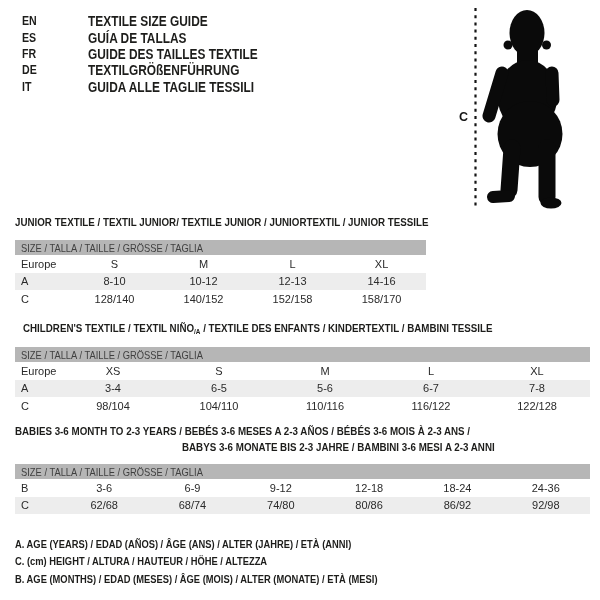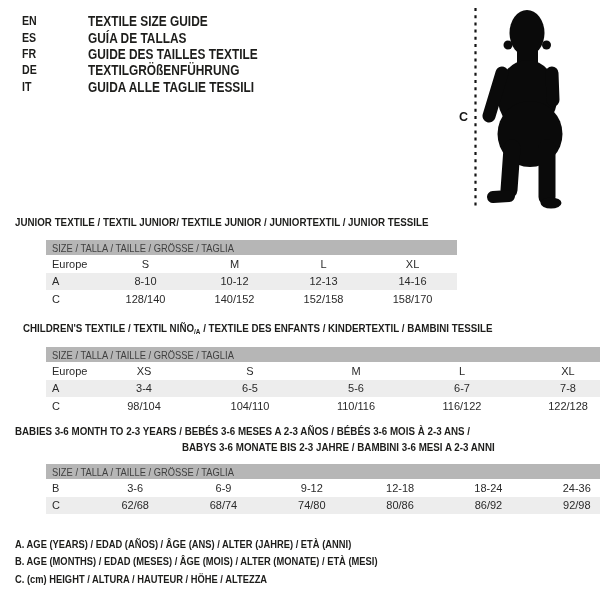--- a/index.html
+++ b/index.html
@@ -16,21 +16,21 @@
   .lang-label{font-weight:bold;font-size:14px;margin-left:28px;}
 
   
   .figure{position:absolute;left:455px;top:0;width:145px;height:215px;}
 
   
   .sec-title{position:absolute;left:15px;font-weight:bold;font-size:11.5px;white-space:nowrap;line-height:15.8px;}
   .sub{font-size:7.5px;position:relative;top:2px;}
 
   
-  table.size-table{position:absolute;left:15px;border-collapse:collapse;table-layout:fixed;margin-left:31px;}
+  table.size-table{position:absolute;left:15px;border-collapse:collapse;table-layout:fixed;}
   table.size-table th{
     background:#b6b6b6;color:#3f3f3f;font-weight:normal;text-align:left;
     height:15px;font-size:11px;padding:0 0 0 6px;
   }
   table.size-table td{
     height:17.6px;font-size:11px;color:#2a2a2a;text-align:center;padding:0;vertical-align:middle;
   }
   table.size-table td.rowlabel{text-align:left;padding-left:6px;}
   table.size-table tr.shaded td{background:#ededed;}
 
@@ -203,17 +203,17 @@
       <td>74/80</td>
       <td>80/86</td>
       <td>86/92</td>
       <td>92/98</td>
     </tr>
   </tbody>
     </table>
 
   <div class="footnotes">
     <div class="footnote"><span class="cond">A. AGE (YEARS) / EDAD (AÑOS) / ÂGE (ANS) / ALTER (JAHRE) / ETÀ (ANNI)</span></div>
+    <div class="footnote"><span class="cond">C. (cm) HEIGHT / ALTURA / HAUTEUR / HÖHE / ALTEZZA</span></div>
     <div class="footnote"><span class="cond">B. AGE (MONTHS) / EDAD (MESES) / ÂGE (MOIS) / ALTER (MONATE) / ETÀ (MESI)</span></div>
-    <div class="footnote"><span class="cond">C. (cm) HEIGHT / ALTURA / HAUTEUR / HÖHE / ALTEZZA</span></div>
   </div>
 
 </div>
 
 </body></html>

